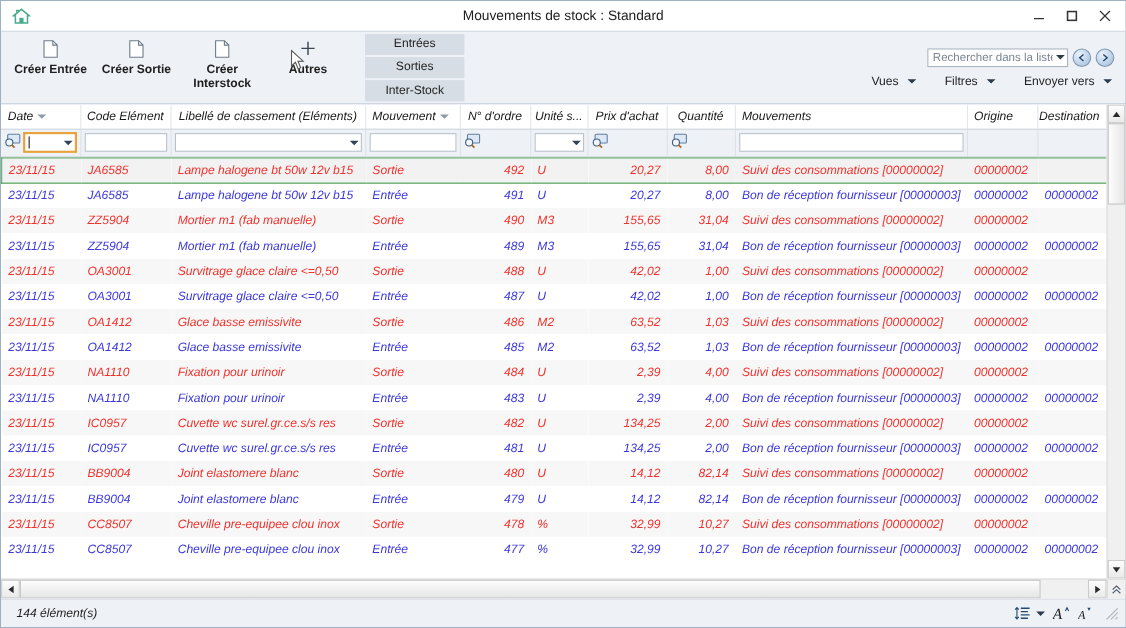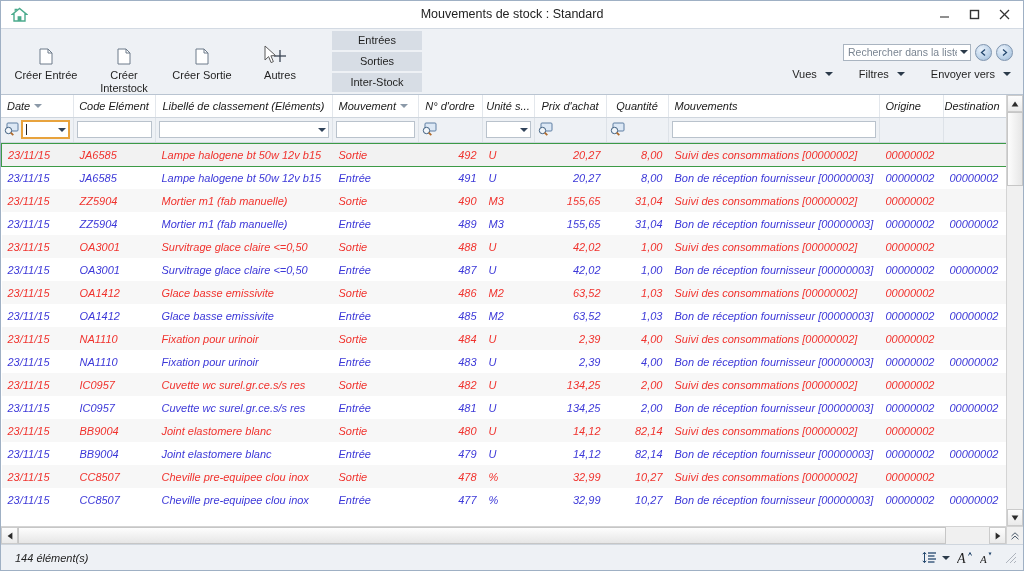--- a/index.html
+++ b/index.html
@@ -83,25 +83,26 @@
     align-items: stretch;
     position: relative;
   }
   #ribbon-left {
     display: flex;
     align-items: flex-start;
     padding-left: 6px;
   }
   .rib-btn {
     width: 78px;
-    padding-top: 17px;
+    padding-top: 5px;
     display: flex;
     flex-direction: column;
     align-items: center;
     cursor: default;
+    font-weight: bold;
   }
   .rib-btn .rib-icon {
     height: 20px;
     display: flex;
     align-items: center;
     justify-content: center;
     margin-bottom: 3px;
   }
   .rib-btn .rib-label {
     font-size: 11px;
@@ -487,31 +488,31 @@
         <span class="rib-label">Créer Entrée</span>
       </div>
 
       <div class="rib-btn">
         <span class="rib-icon">
           <svg width="14" height="17" viewBox="0 0 14 17">
             <path d="M1 1 H9 L13 5 V16 H1 Z" fill="#ffffff" stroke="#6d7b8a" stroke-width="1"></path>
             <path d="M9 1 V5 H13" fill="none" stroke="#6d7b8a" stroke-width="1"></path>
           </svg>
         </span>
-        <span class="rib-label">Créer Interstock</span>
+        <span class="rib-label">Créer Sortie</span>
       </div>
 
       <div class="rib-btn">
         <span class="rib-icon">
           <svg width="14" height="17" viewBox="0 0 14 17">
             <path d="M1 1 H9 L13 5 V16 H1 Z" fill="#ffffff" stroke="#6d7b8a" stroke-width="1"></path>
             <path d="M9 1 V5 H13" fill="none" stroke="#6d7b8a" stroke-width="1"></path>
           </svg>
         </span>
-        <span class="rib-label">Créer Sortie</span>
+        <span class="rib-label">Créer Interstock</span>
       </div>
 
       <div class="rib-btn">
         <span class="rib-icon">
           <svg width="16" height="16" viewBox="0 0 16 16">
             <line x1="8" y1="2" x2="8" y2="14" stroke="#3b4654" stroke-width="1.3"></line>
             <line x1="2" y1="8" x2="14" y2="8" stroke="#3b4654" stroke-width="1.3"></line>
           </svg>
         </span>
         <span class="rib-label">Autres</span>

